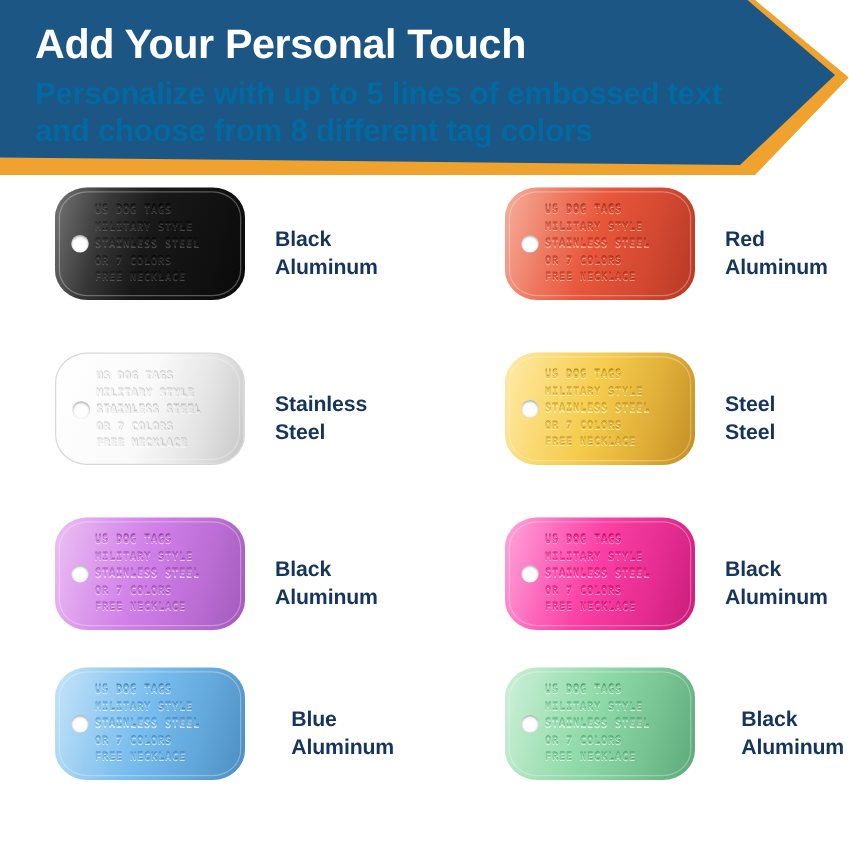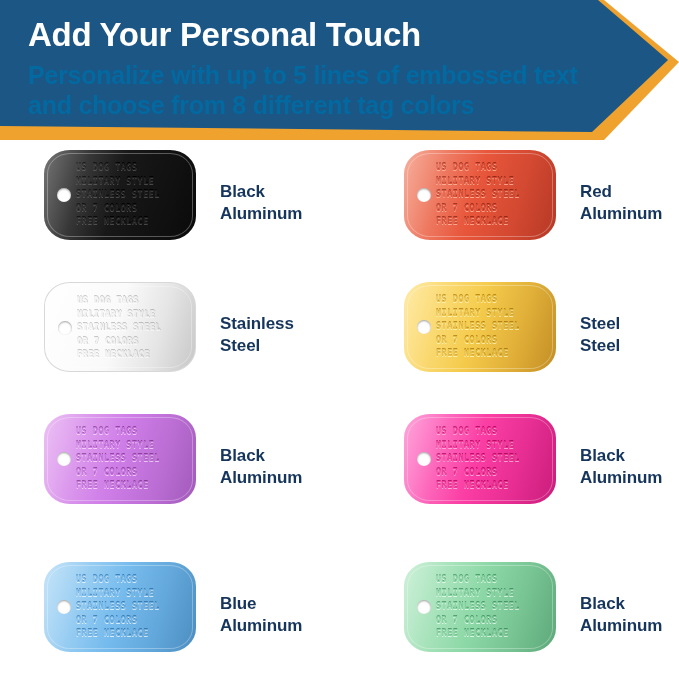--- a/index.html
+++ b/index.html
@@ -75,21 +75,21 @@
   .tag-cell {
     position: absolute;
     display: flex;
     align-items: center;
   }
   .col-left  { left: 44px; }
   .col-right { left: 404px; }
   .row-1 { top: 0px; }
   .row-2 { top: 132px; }
   .row-3 { top: 264px; }
-  .row-4 { top: 412px; }
+  .row-4 { top: 384px; gap: 13px; }
 
   
   .tag {
     position: relative;
     width: 152px;
     height: 90px;
     border-radius: 26px / 24px;
     flex: none;
     box-sizing: border-box;
     overflow: hidden;

